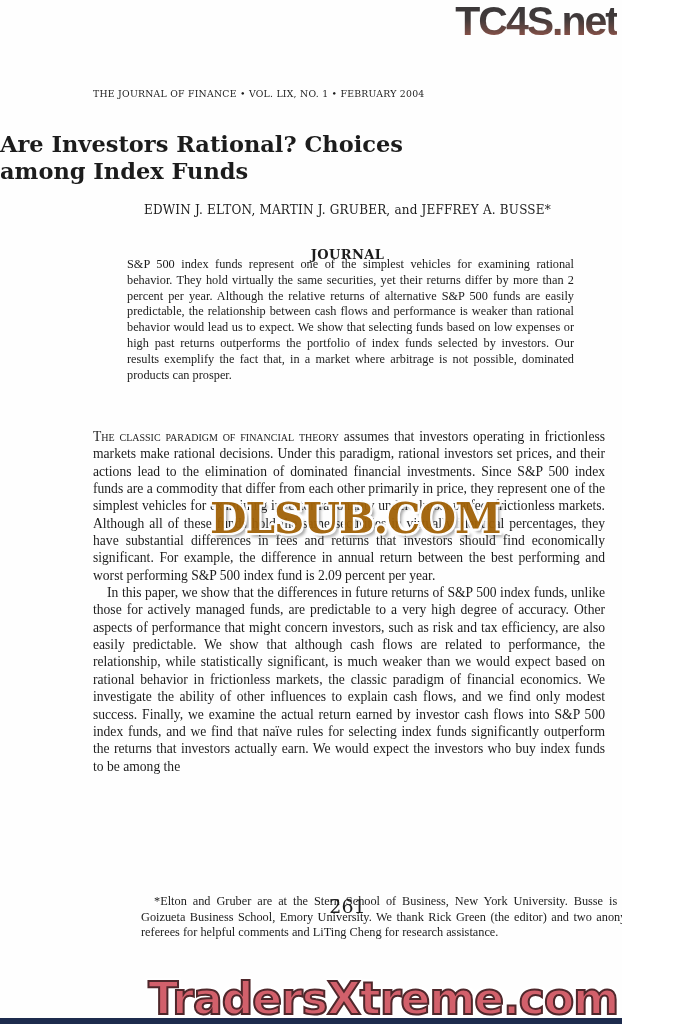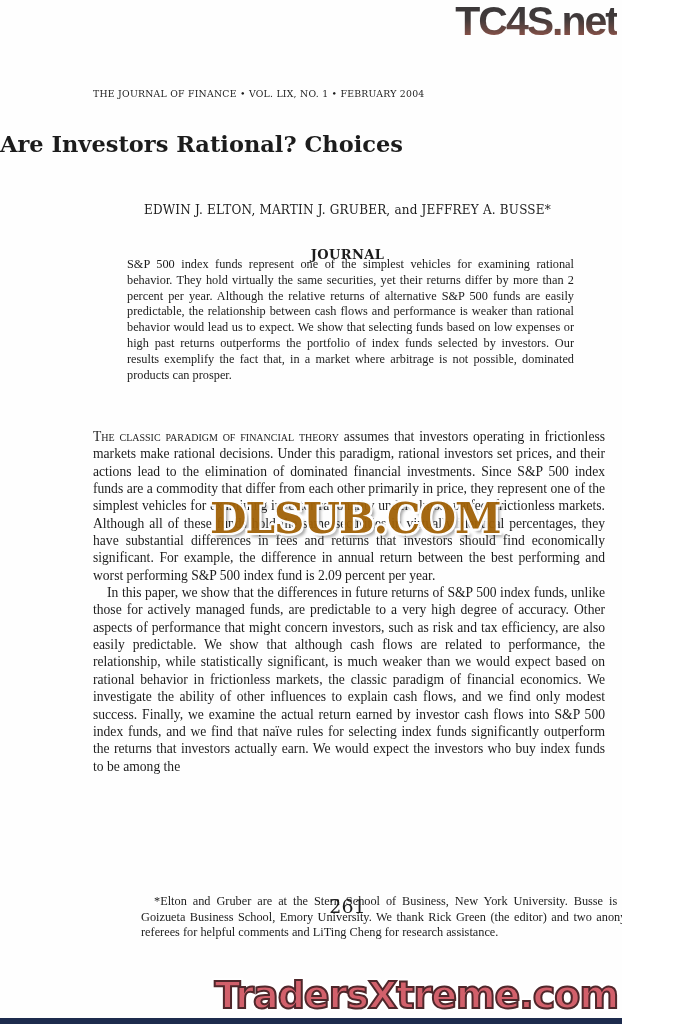--- a/index.html
+++ b/index.html
@@ -26,21 +26,21 @@
     font-weight:bold;font-size:42px;letter-spacing:-1px;
     color:#a16207;opacity:.95;
     text-shadow:
       -2px -2px 0 #fff, 2px -2px 0 #fff, -2px 2px 0 #fff, 2px 2px 0 #fff,
       0 -2px 0 #fff, 0 2px 0 #fff, -2px 0 0 #fff, 2px 0 0 #fff,
       4px 4px 3px rgba(60,60,60,.45);
   }
   .traders-logo{
     position:absolute;right:4px;top:973px;
     font-family:"DejaVu Sans", sans-serif;
-    font-weight:bold;font-size:38px;letter-spacing:-1px;
+    font-weight:bold;font-size:44px;letter-spacing:-1px;
     color:#d2606b;
     -webkit-text-stroke:2px #4f272b;
     text-shadow:
       -3px -3px 1px #fff, 3px -3px 1px #fff, -3px 3px 1px #fff, 3px 3px 1px #fff,
       0 -3px 1px #fff, 0 3px 1px #fff, -3px 0 1px #fff, 3px 0 1px #fff;
   }
   .bottom-bar{
     position:absolute;left:0;right:0;bottom:0;height:6px;
     background:#1d2b4d;
   }
@@ -96,20 +96,21 @@
 <body>
 
 <div class="page">
 
   <div class="tc4s-logo">TC4S.net</div>
 
   <div class="journal-line">THE JOURNAL OF FINANCE • VOL. LIX, NO. 1 • FEBRUARY 2004</div>
 
   <div class="title">
     <div>Are Investors Rational? Choices</div>
+    <div>among Index Funds</div>
   </div>
 
   <div class="authors">EDWIN J. ELTON, MARTIN J. GRUBER, and JEFFREY A. BUSSE*</div>
 
   <div class="abstract-heading">JOURNAL</div>
 
   <div class="abstract-text">S&amp;P 500 index funds represent one of the simplest vehicles for examining rational behavior. They hold virtually the same securities, yet their returns differ by more than 2 percent per year. Although the relative returns of alternative S&amp;P 500 funds are easily predictable, the relationship between cash flows and performance is weaker than rational behavior would lead us to expect. We show that selecting funds based on low expenses or high past returns outperforms the portfolio of index funds selected by investors. Our results exemplify the fact that, in a market where arbitrage is not possible, dominated products can prosper.</div>
 
   <div class="body-text">
     <p><span class="smallcaps">The classic paradigm of financial theory</span><span> assumes that investors operating in frictionless markets make rational decisions. Under this paradigm, rational investors set prices, and their actions lead to the elimination of dominated financial investments. Since S&amp;P 500 index funds are a commodity that differ from each other primarily in price, they represent one of the simplest vehicles for examining investor rationality under almost perfect frictionless markets. Although all of these funds hold the same securities in virtually identical percentages, they have substantial differences in fees and returns that investors should find economically significant. For example, the difference in annual return between the best performing and worst performing S&amp;P 500 index fund is 2.09 percent per year.</span></p>

